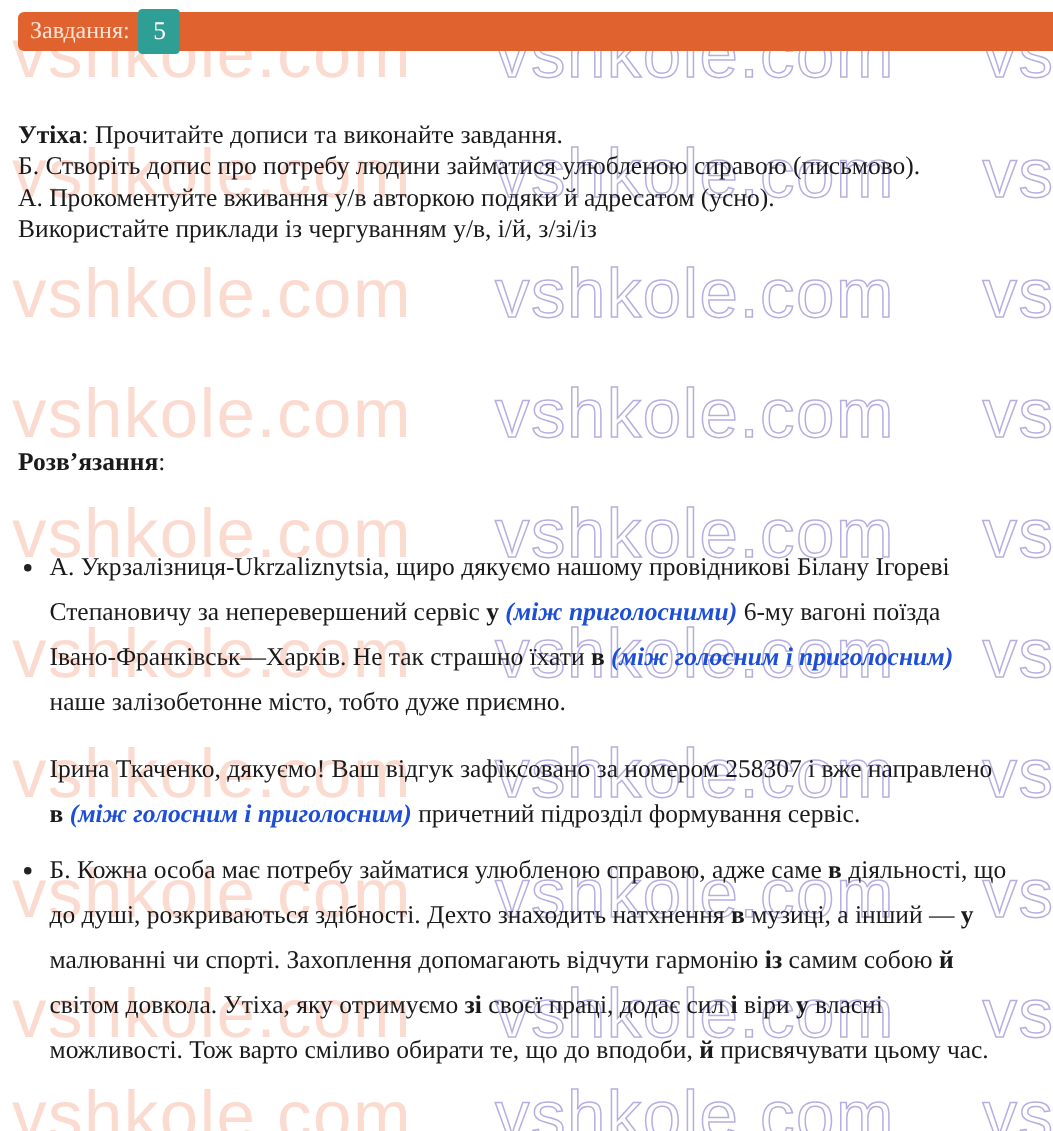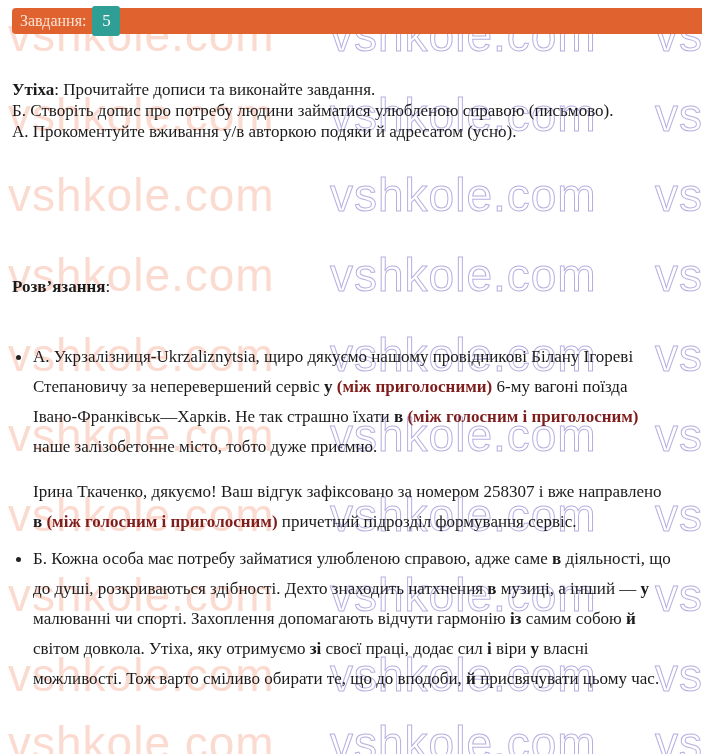--- a/index.html
+++ b/index.html
@@ -93,21 +93,22 @@
       background: #222;
     }
     .sub-para {
       padding-left: 21px;
       line-height: 30px;
       width: 640px;
       margin-top: 15px;
       margin-bottom: 7px;
     }
     .note {
-      color: #7f1d1d;
+      color: #1d4ed8;
+      font-style: italic;
       font-weight: bold;
     }
     
     .wm {
       position: absolute;
       font-family: "Liberation Sans", "DejaVu Sans", sans-serif;
       font-size: 46px;
       letter-spacing: 1px;
       pointer-events: none;
       white-space: nowrap;
@@ -167,20 +168,21 @@
 
   <div class="task-badge content-layer">
     <span class="label">Завдання:</span>
     <span class="num">5</span>
   </div>
 
   <div class="cond content-layer">
     <div><b>Утіха</b><span>: Прочитайте дописи та виконайте завдання.</span></div>
     <div style="width:615px;">Б. Створіть допис про потребу людини займатися улюбленою справою (письмово).</div>
     <div>А. Прокоментуйте вживання у/в авторкою подяки й адресатом (усно).</div>
+    <div>Використайте приклади із чергуванням у/в, і/й, з/зі/із</div>
   </div>
 
   <div class="solution-title content-layer"><b>Розв’язання</b><span>:</span></div>
 
   <div class="bullets content-layer">
     <div class="bullet-item"><span>А. Укрзалізниця-Ukrzaliznytsia, щиро дякуємо нашому провідникові Білану Ігореві Степановичу за неперевершений сервіс </span><b>у</b> <span class="note">(між приголосними)</span><span> 6-му вагоні поїзда Івано-Франківськ—Харків. Не так страшно їхати </span><b>в</b> <span class="note">(між голосним і приголосним)</span><span> наше залізобетонне місто, тобто дуже приємно.</span></div>
 
     <div class="sub-para"><span>Ірина Ткаченко, дякуємо! Ваш відгук зафіксовано за номером 258307 і вже направлено </span><b>в</b> <span class="note">(між голосним і приголосним)</span><span> причетний підрозділ формування сервіс.</span></div>
 
     <div class="bullet-item"><span>Б. Кожна особа має потребу займатися улюбленою справою, адже саме </span><b>в</b><span> діяльності, що до душі, розкриваються здібності. Дехто знаходить натхнення </span><b>в</b><span> музиці, а інший — </span><b>у</b><span> малюванні чи спорті. Захоплення допомагають відчути гармонію </span><b>із</b><span> самим собою </span><b>й</b><span> світом довкола. Утіха, яку отримуємо </span><b>зі</b><span> своєї праці, додає сил </span><b>і</b><span> віри </span><b>у</b><span> власні можливості. Тож варто сміливо обирати те, що до вподоби, </span><b>й</b><span> присвячувати цьому час.</span></div>

